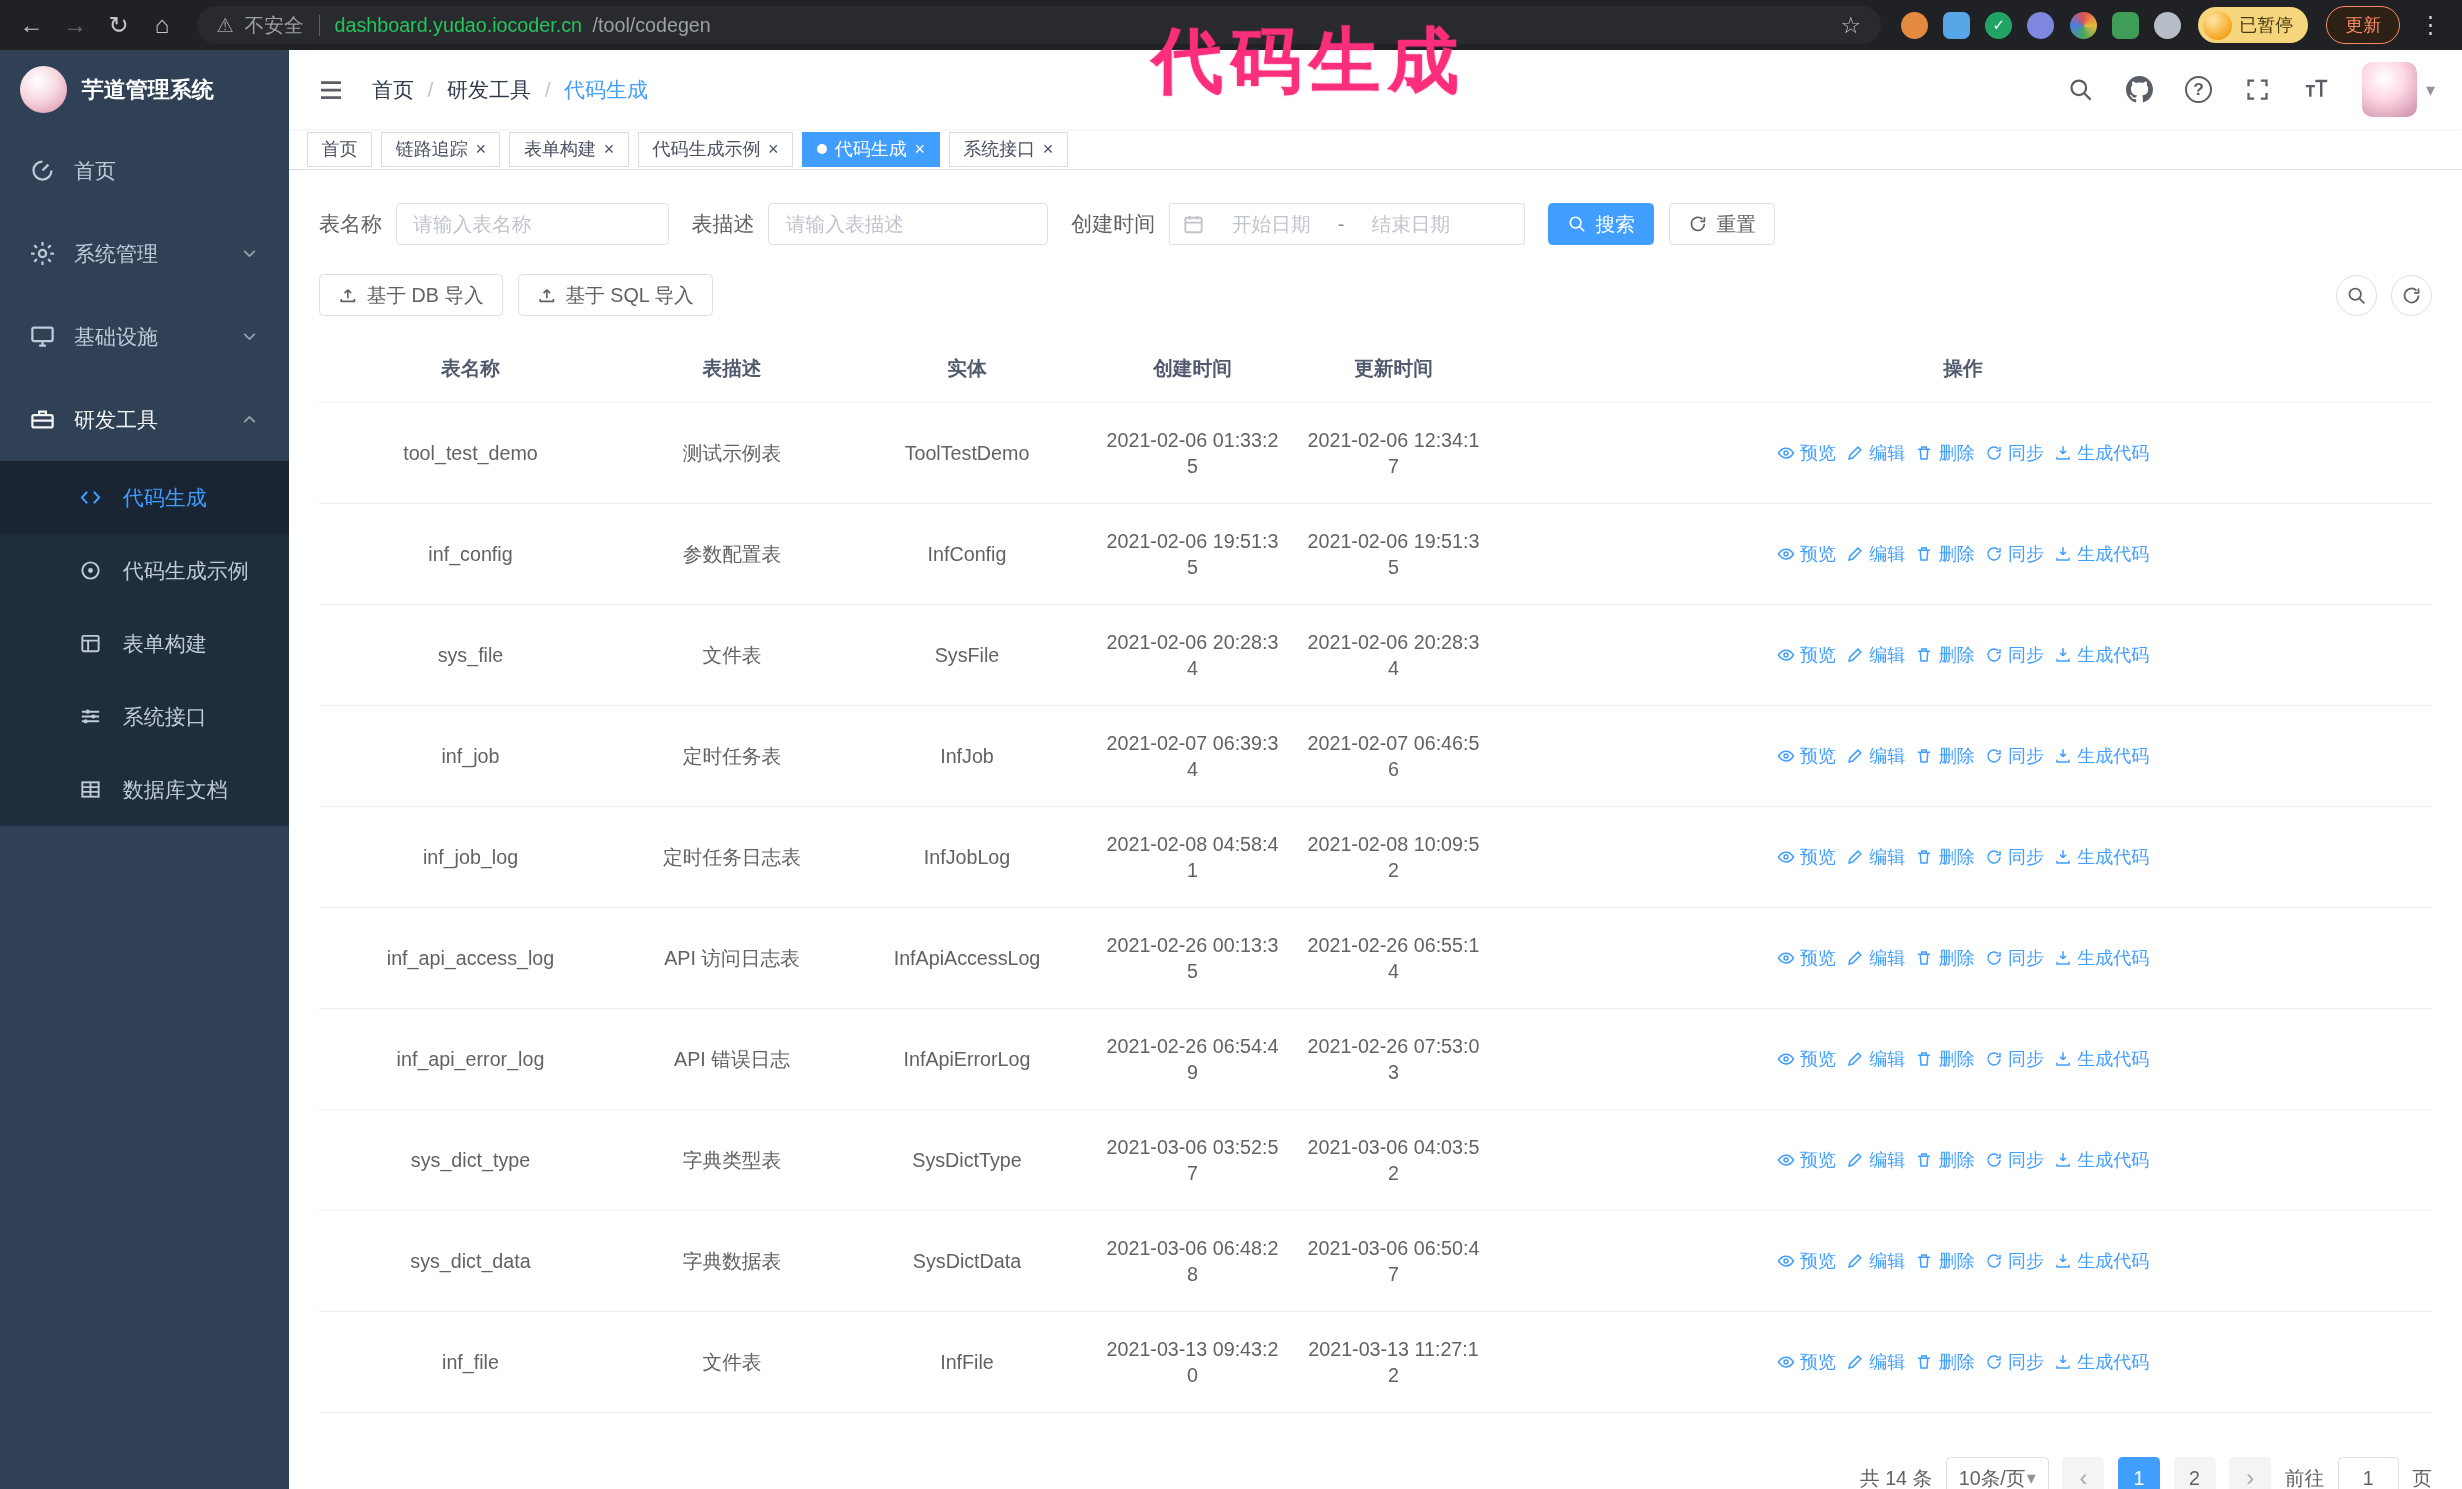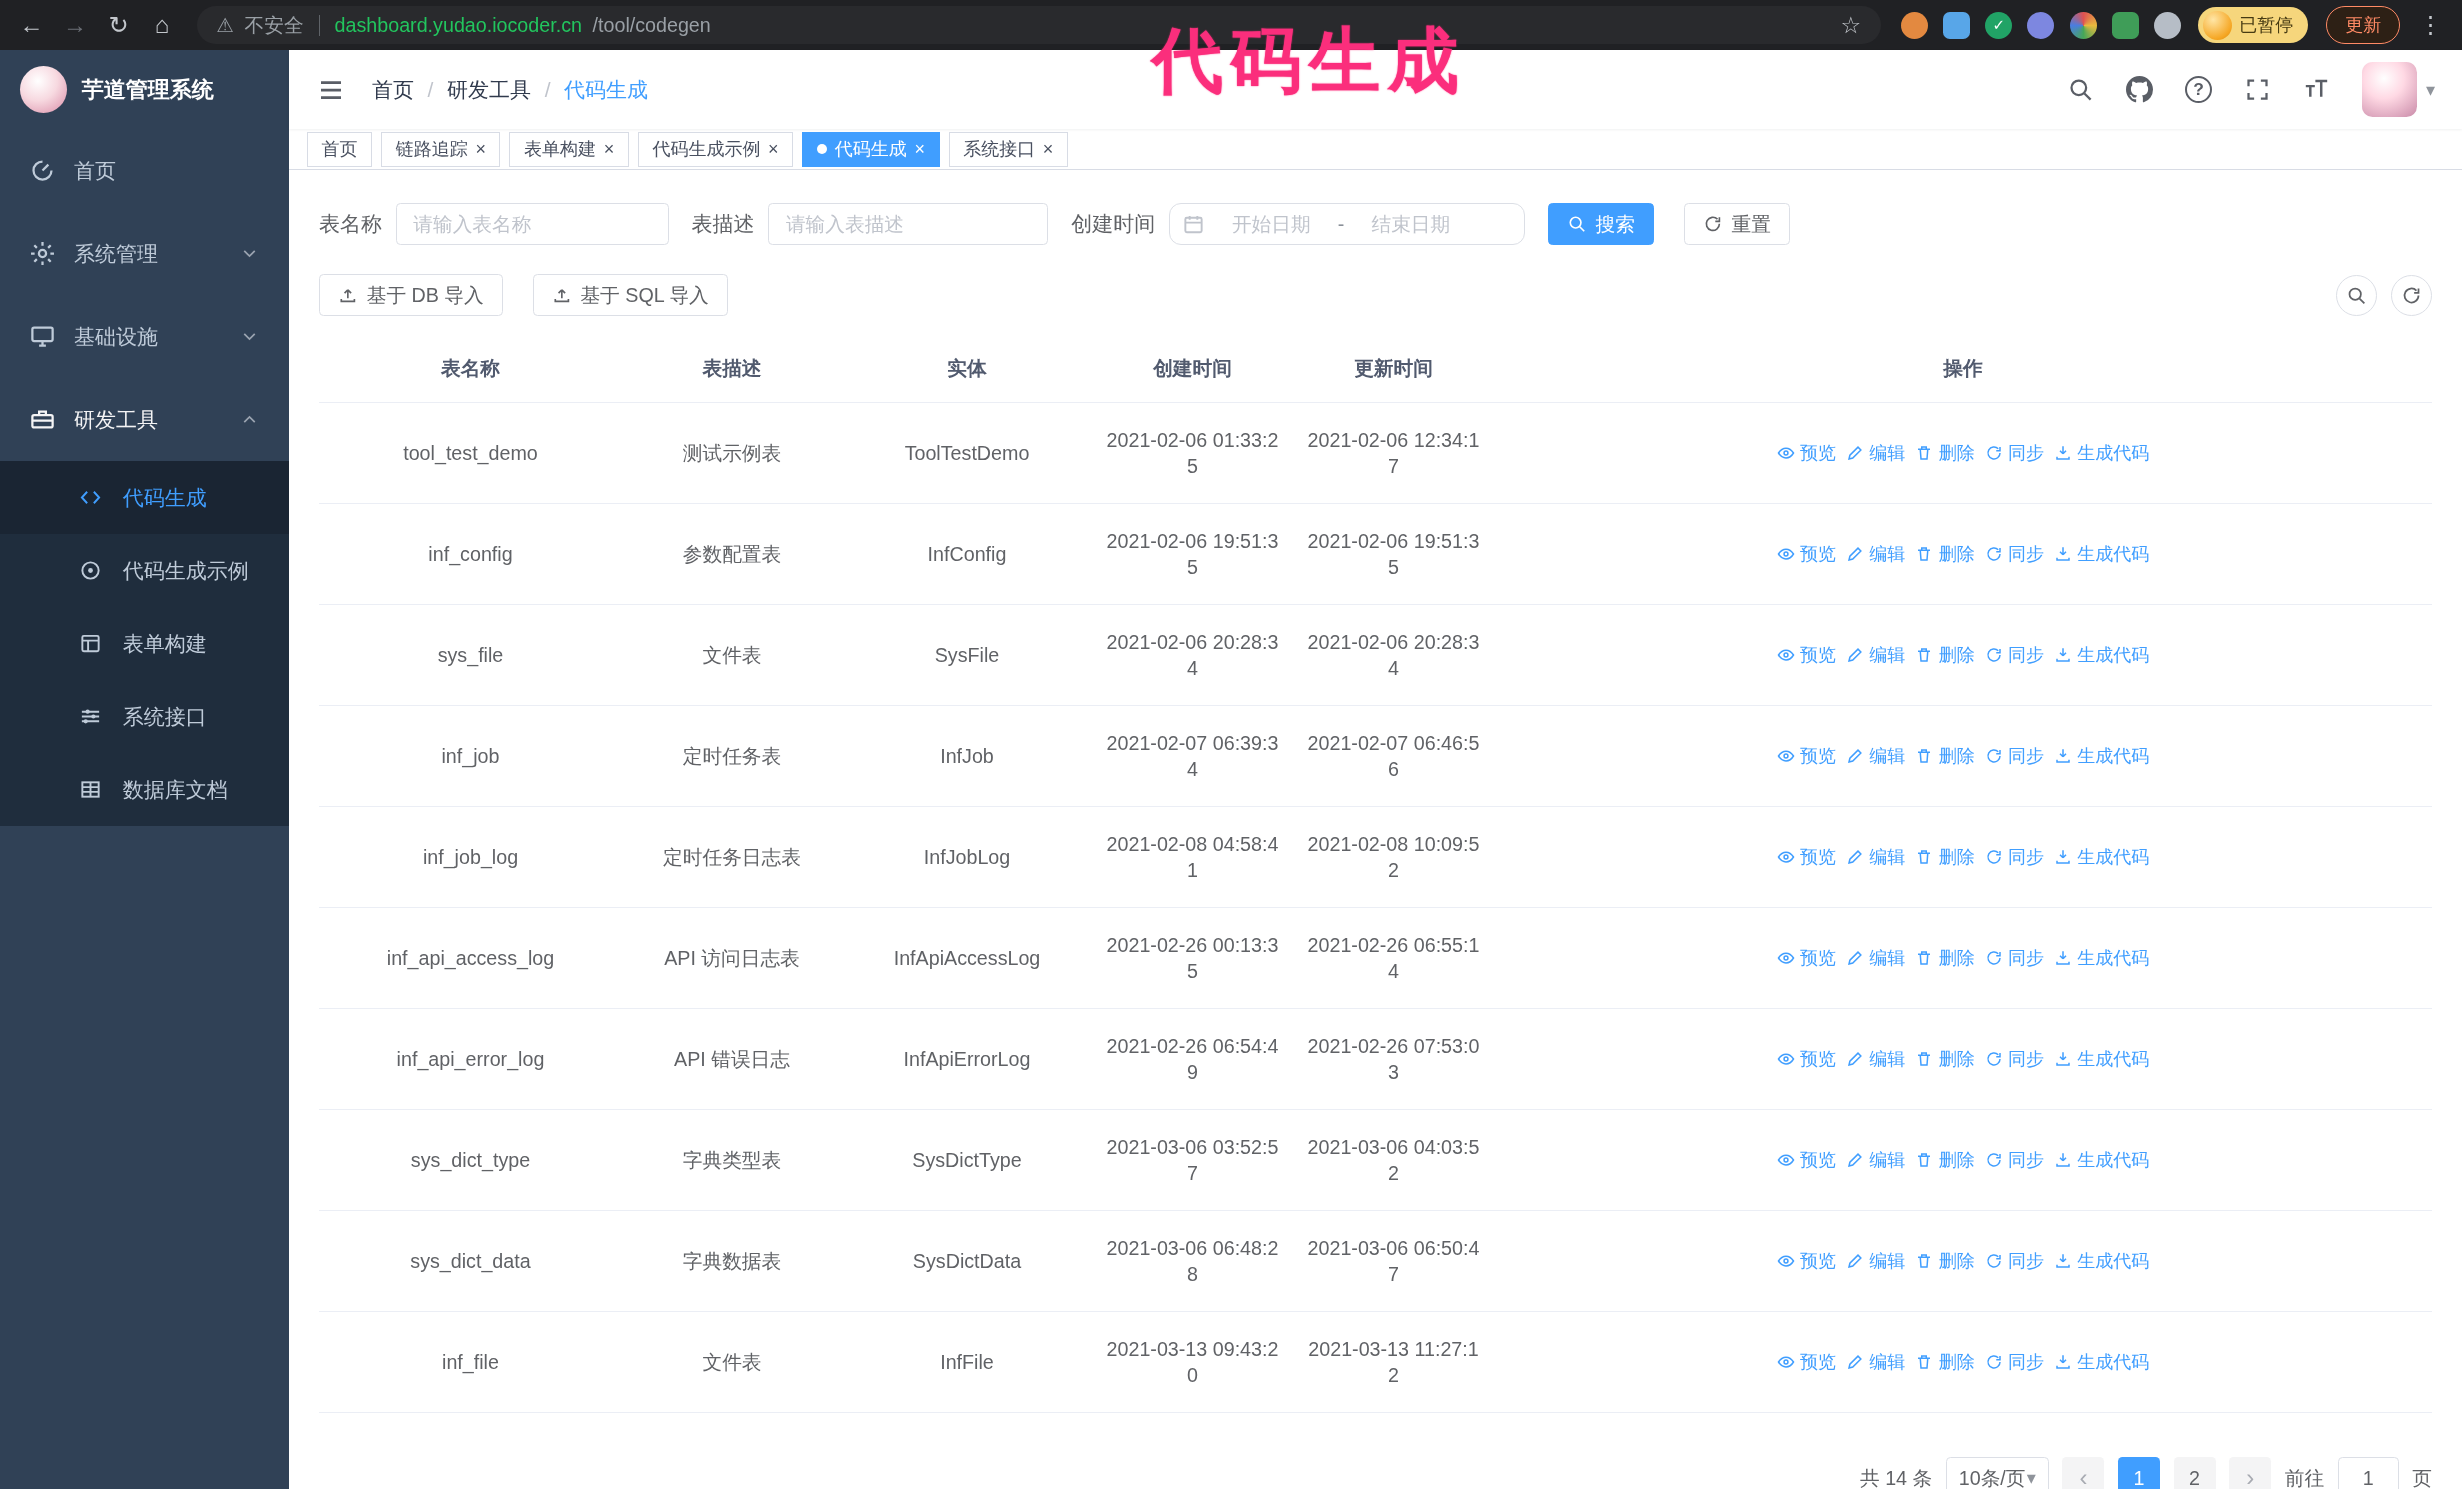--- a/index.html
+++ b/index.html
@@ -76,30 +76,30 @@
   .tag .close.on { display:block; }
 
   
   .content { flex:1; background:#fff; padding:33px 30px 0; min-height:0; }
   .filter-row { display:flex; align-items:center; margin-bottom:29px; }
   .f-group { display:flex; align-items:center; gap:13.6px; margin-right:23px; }
   .f-label { font-size:21px; color:#606266; white-space:nowrap; }
   .f-input { height:42px; border:0.8px solid #dcdfe6; border-radius:4.5px; padding:0 16.7px; font-size:19.7px; color:#000000; background:#fff; outline:none; }
   .f-input::placeholder { color:#c0c4cc; }
   .in-name { width:273px; } .in-desc { width:280px; }
-  .date-range { width:356px; height:42px; border:0.8px solid #dcdfe6; border-radius:12px; display:flex; align-items:center; padding:15px 12px; gap:6px; background:#fff; }
+  .date-range { width:356px; height:42px; border:0.8px solid #dcdfe6; border-radius:3px; display:flex; align-items:center; padding:15px 12px; gap:6px; background:#fff; }
   .date-range .cal { width:23px; height:23px; color:#c0c4cc; flex:0 0 23px; }
   .date-range .cal svg { width:23px; height:23px; }
   .date-range input { border:none; outline:none; width:121px; font-size:19.7px; text-align:center; color:#606266; }
   .date-range input::placeholder { color:#c0c4cc; }
   .range-sep { color:#8a9099; font-size:19.7px; }
   .btn { height:42px; border-radius:4.5px; font-size:19.7px; display:inline-flex; align-items:center; gap:9px; padding:0 18px; cursor:pointer; border:0.8px solid #dcdfe6; background:#fff; color:#606266; white-space:nowrap; }
   .btn .b-ico { width:19.7px; height:19.7px; } .btn .b-ico svg { width:19.7px; height:19.7px; display:block; }
   .btn.primary { background:#409eff; border-color:#409eff; color:#fff; }
-  .btn + .btn { margin-left:30px; }
+  .btn + .btn { margin-left:15px; }
   .toolbar-row { display:flex; align-items:center; margin-bottom:19.7px; }
   .toolbar-right { margin-left:auto; display:flex; gap:13.6px; }
   .circle-btn { width:41px; height:41px; border-radius:50%; border:0.8px solid #dcdfe6; background:#fff; display:flex; align-items:center; justify-content:center; color:#606266; cursor:pointer; }
   .circle-btn svg { width:21px; height:21px; }
 
   
   table.data { width:100%; border-collapse:collapse; table-layout:fixed; }
   .data th { font-size:19.7px; color:#515a6e; font-weight:700; padding:19.7px 11.4px; text-align:center; border-bottom:0.8px solid #ebeef5; background:#fff; }
   .data td { font-size:19.7px; color:#606266; padding:24px 11.4px; text-align:center; border-bottom:0.8px solid #ebeef5; line-height:26px; }
   .data td.wrap { word-break:break-all; }

